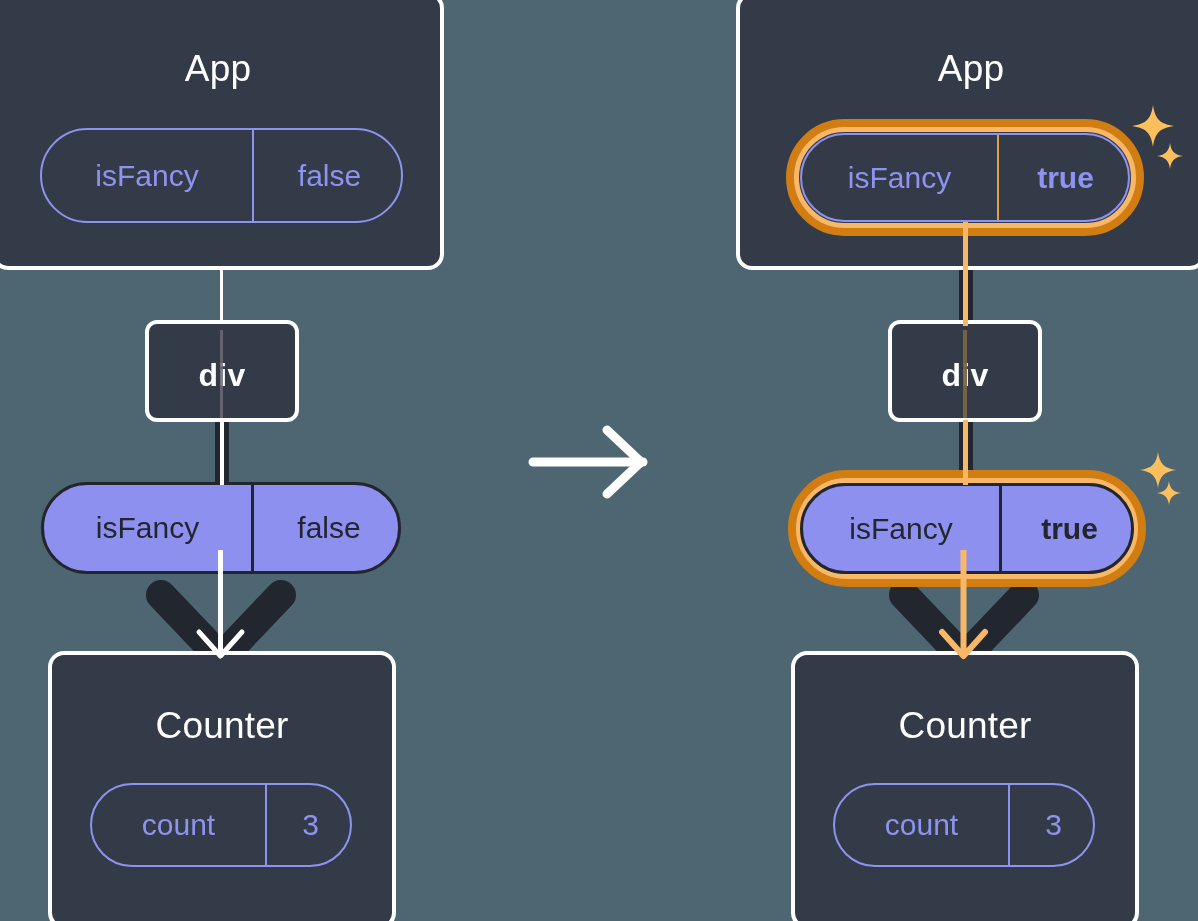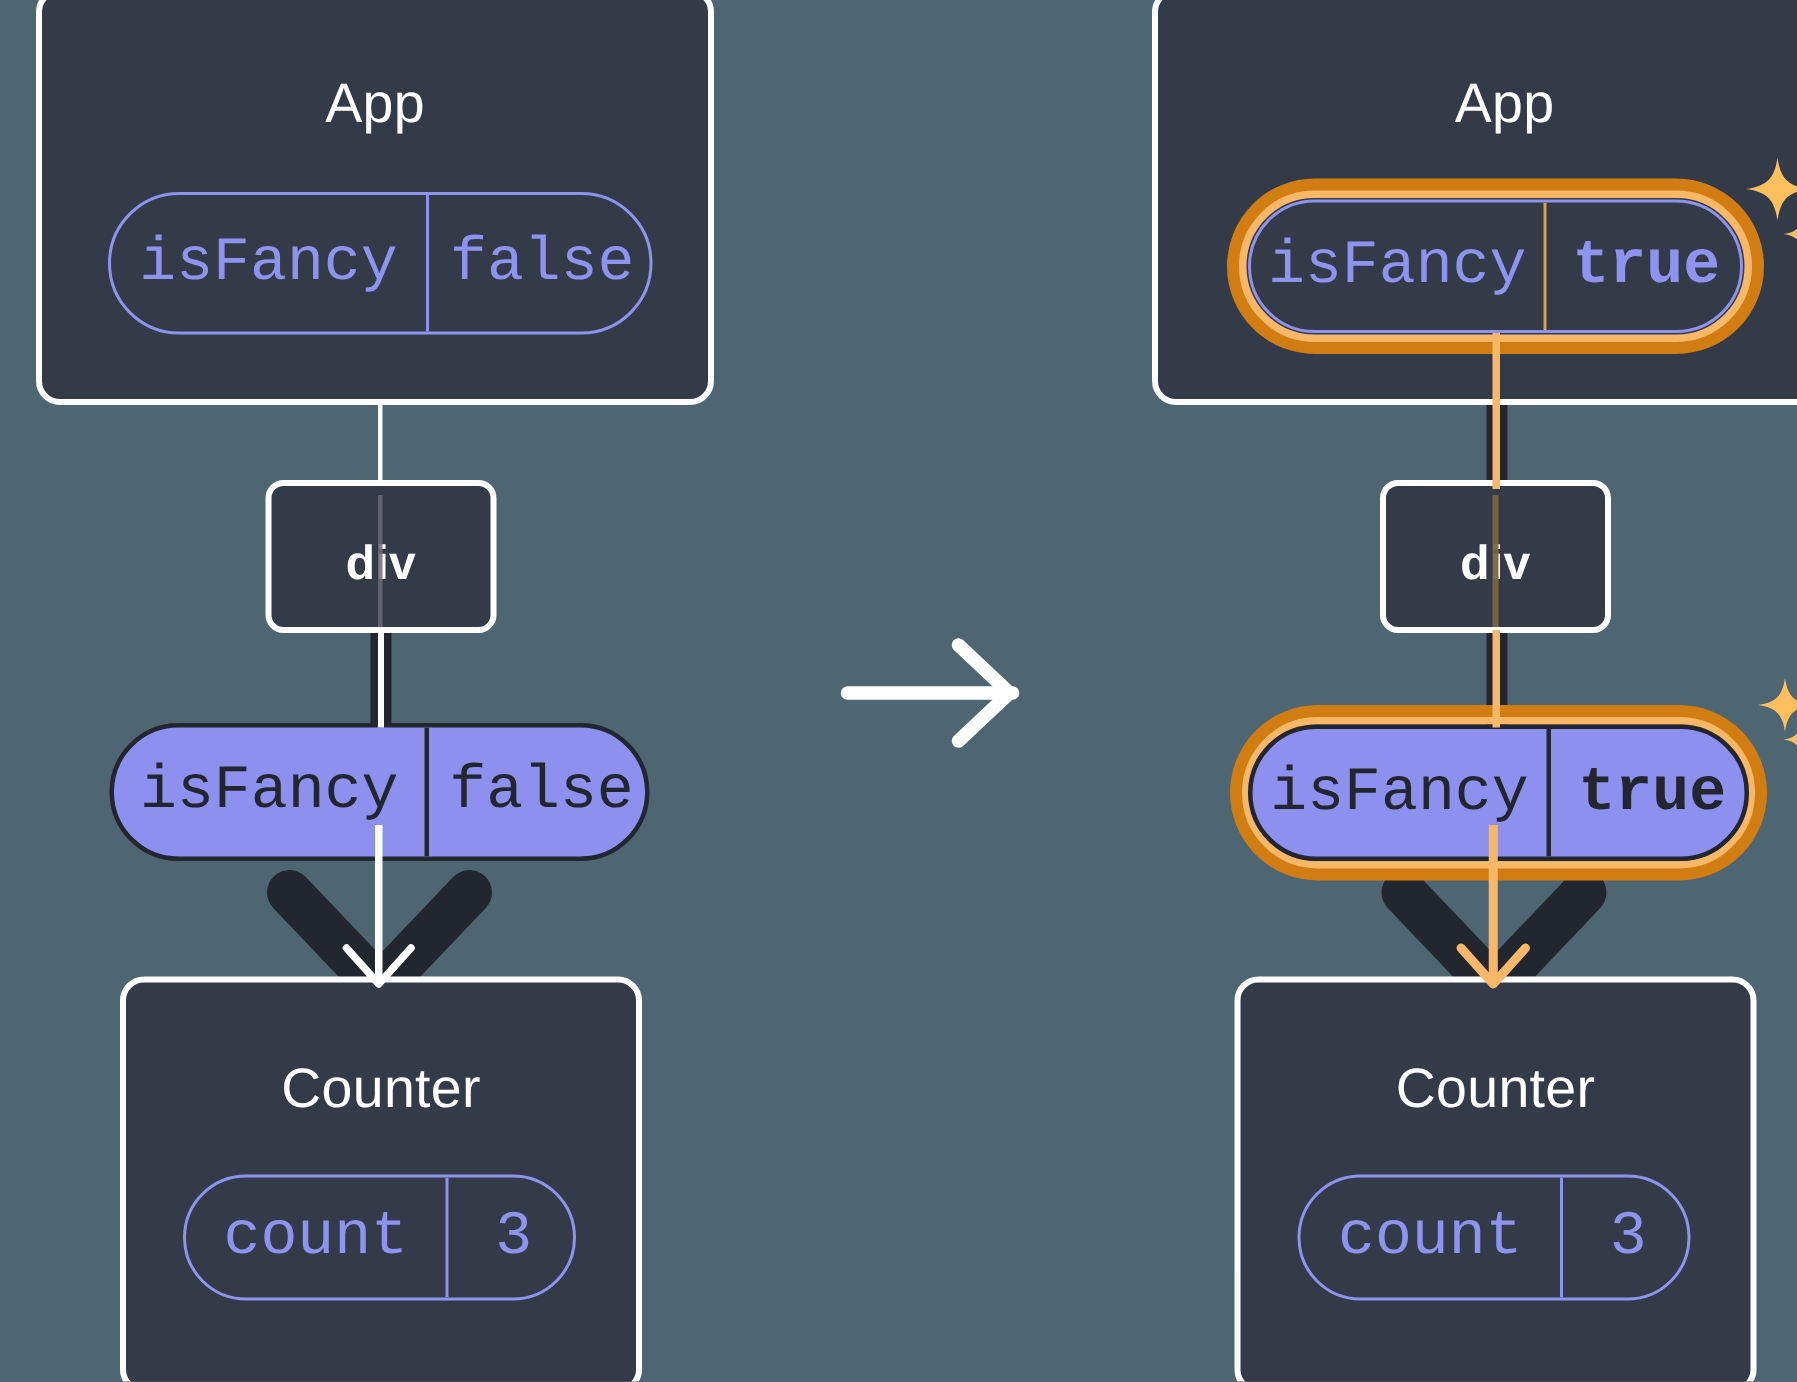--- a/index.html
+++ b/index.html
@@ -3,21 +3,21 @@
 <meta charset="utf-8">
 <style>
   html,body{margin:0;padding:0;}
   body{
     width:1198px;height:921px;
     background:#4d6672;
     font-family:"Liberation Sans", sans-serif;
     overflow:hidden;
     position:relative;
   }
-  .stage{position:absolute;inset:0;margin-left:32px;}
+  .stage{position:absolute;inset:0;}
 
   
   .node{
     position:absolute;
     background:#343b48;
     border:4px solid #ffffff;
     border-radius:16px;
     box-sizing:border-box;
     z-index:6;
   }
@@ -37,24 +37,23 @@
     position:absolute;
     box-sizing:border-box;
     display:flex;
     align-items:stretch;
     border-radius:999px;
     overflow:hidden;
     z-index:8;
   }
   .pill .cell{
     display:flex;align-items:center;justify-content:center;
-    font-size:41px;
+    font-size:30px;
     box-sizing:border-box;
     white-space:nowrap;
-    font-family:Liberation Mono, monospace;
   }
   .pill .cell.k{flex:0 0 auto;}
   .pill .cell.v{flex:0 0 auto;}
 
   
   .pill.outline{
     border:2px solid #8f93f0;
     background:transparent;
   }
   .pill.outline .cell{color:#8f93f0;}

